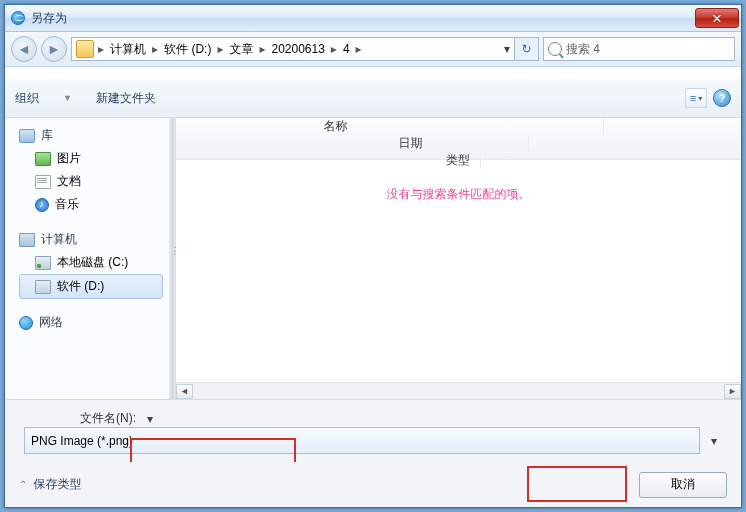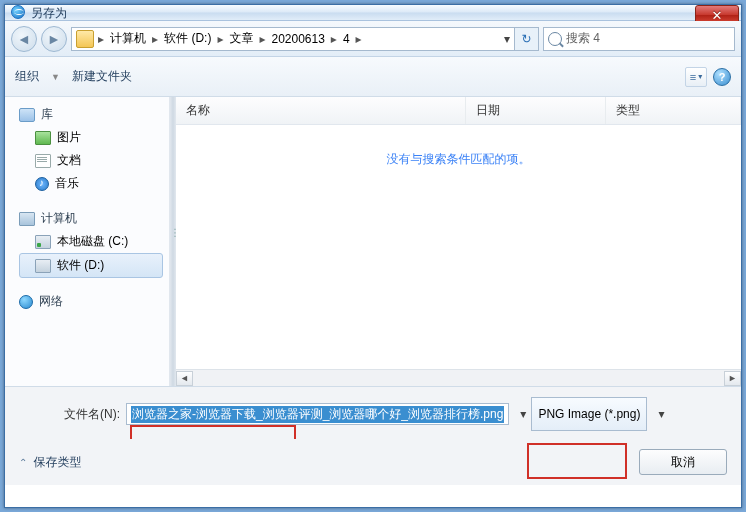--- a/index.html
+++ b/index.html
@@ -1,35 +1,35 @@
 <!DOCTYPE html>
 <html><head>
 <meta charset="utf-8">
 <style>
 * { box-sizing: border-box; margin: 0; padding: 0; font-family: "Microsoft YaHei", "SimSun", sans-serif; font-size: 12px; }
 body { background: #7aa8d8; padding: 4px; }
 .window { width: 738px; height: 504px; background: #fff; border: 1px solid #3b6ea5; box-shadow: 0 0 3px rgba(0,0,0,0.4); display: flex; flex-direction: column; }
-.titlebar { height: 16px; background: linear-gradient(#f7fbff,#dce9f7 48%,#c9dcf0 52%,#e1edf9); display: flex; padding: 0 2px 0 6px; border-bottom: 1px solid #a9c2de; }
+.titlebar { height: 28px; background: linear-gradient(#f7fbff,#dce9f7 48%,#c9dcf0 52%,#e1edf9); display: flex; align-items: center; padding: 0 2px 0 6px; border-bottom: 1px solid #a9c2de; }
 .titlebar .ie { width:14px; height:14px; border-radius:50%; background: radial-gradient(circle at 35% 35%, #6fd0ff, #1a6fc1); border:1px solid #1a6fc1; margin-right:6px; position:relative; }
 .titlebar .ie:after { content:""; position:absolute; left:2px; top:3px; width:10px; height:4px; border:1px solid #fff; border-left:0; border-right:0; border-radius:50%; }
 .titlebar .title { color:#1f3b5b; }
 .titlebar .spacer { flex:1; }
 .closebtn { width:44px; height:20px; background: linear-gradient(#e27a7a,#c83a2f 48%,#b12217 52%,#d94a3a); border:1px solid #8a2418; border-radius:3px; color:#fff; display:flex; align-items:center; justify-content:center; font-size:13px; text-shadow:0 -1px 0 #701a10; }
 .navbar { height:36px; background: linear-gradient(#f4f8fc,#e3edf7); border-bottom:1px solid #c3d4e6; display:flex; align-items:center; padding:0 6px; gap:4px; }
 .navbtn { width:26px; height:26px; border-radius:50%; background: radial-gradient(circle at 40% 35%, #f0f6fb, #cdddeb); border:1px solid #9db8d2; display:flex; align-items:center; justify-content:center; color:#6a87a3; font-size:14px; }
 .pathbar { flex:1; height:24px; background:#fff; border:1px solid #a5b9ce; display:flex; align-items:center; padding-left:2px; }
 .pathbar .fold { width:18px; height:18px; background: linear-gradient(#ffe9a8,#f4c655); border:1px solid #c9a030; border-radius:2px; margin:0 2px; }
 .pathbar .seg { padding:0 4px; height:100%; display:flex; align-items:center; }
 .pathbar .sep { color:#555; padding:0 2px; }
 .pathbar .end { flex:1; }
 .refresh { width:24px; height:22px; border-left:1px solid #a5b9ce; display:flex; align-items:center; justify-content:center; color:#2a6fb5; background:#e8f1f9; }
 .searchbox { width:192px; height:24px; background:#fff; border:1px solid #a5b9ce; display:flex; align-items:center; padding:0 4px; color:#666; }
 .searchbox .sicon { width:14px; height:14px; border:1.5px solid #6a87a3; border-radius:50%; position:relative; margin-right:4px; }
 .searchbox .sicon:after { content:""; position:absolute; width:5px; height:1.5px; background:#6a87a3; transform:rotate(45deg); right:-3px; bottom:-1px; }
-.toolbar { height:40px; background: linear-gradient(#f7fafd,#e9f0f7); border-bottom:1px solid #d0dce8; display:flex; align-items:center; padding:0 10px; gap:12px; }
+.toolbar { height:40px; background: linear-gradient(#f7fafd,#e9f0f7); border-bottom:1px solid #d0dce8; display:flex; align-items:center; padding:0 10px; gap:24px;margin-top:12px; }
 .toolbar .item { color:#1f3b5b; }
 .toolbar .right { margin-left:auto; display:flex; gap:6px; align-items:center; }
 .iconbtn { width:22px; height:20px; border:1px solid #c3d4e6; border-radius:2px; background:linear-gradient(#fff,#e8eff6); display:flex; align-items:center; justify-content:center; color:#3a6a9c; font-size:11px; }
 .helpbtn { width:18px; height:18px; border-radius:50%; background: radial-gradient(circle at 35% 30%, #aee0ff, #3a8ed0); border:1px solid #2a6fa5; color:#fff; display:flex; align-items:center; justify-content:center; font-weight:bold; font-size:11px; }
 .split { display:flex; height:290px; border-bottom:1px solid #d0dce8; }
 .sidebar { width:165px; background:#fbfcfe; border-right:1px solid #e1e7ee; padding:6px 0; overflow:hidden; }
 .tree { padding-left:14px; }
 .treehead { display:flex; align-items:center; gap:6px; padding:3px 0; color:#2c3e50; }
 .treeitem { display:flex; align-items:center; gap:6px; padding:3px 0 3px 16px; }
 .treeitem.sel { background: linear-gradient(#e8f1fb,#d4e5f6); border:1px solid #a9c5e3; border-radius:3px; margin-right:6px; padding-left:15px; }
@@ -42,34 +42,34 @@
 .ico-doc:before { content:""; position:absolute; left:1px; top:2px; width:10px; height:1px; background:#9aa; box-shadow:0 2px 0 #9aa,0 4px 0 #9aa; }
 .ico-mus { width:14px; height:14px; border-radius:50%; background: radial-gradient(#6fb8ff,#2a7ac8); border:1px solid #1a5fa0; position:relative; }
 .ico-mus:after { content:"♪"; position:absolute; left:3px; top:-1px; color:#fff; font-size:10px; }
 .ico-comp { background:linear-gradient(#d8e6f2,#a8c4dc); border:1px solid #7a9cb8; border-radius:1px; }
 .ico-hdd { background:linear-gradient(#e8eef4,#c4d2de); border:1px solid #8aa2b8; border-radius:1px; position:relative; }
 .ico-hdd.c:before { content:""; position:absolute; left:1px; bottom:1px; width:4px; height:4px; background:#3aa648; border-radius:1px; }
 .ico-net { width:14px; height:14px; border-radius:50%; background: radial-gradient(circle at 35% 30%, #8ed8ff, #2a8ad0); border:1px solid #1a6aa8; }
 .vsplit { width:6px; background: linear-gradient(90deg,#e1e7ee,#cfd9e3,#e1e7ee); cursor:col-resize; position:relative; }
 .vsplit:after { content:"⋮"; position:absolute; left:0; top:45%; color:#8aa; font-size:10px; width:100%; text-align:center; }
 .listpane { flex:1; display:flex; flex-direction:column; background:#fff; }
-.colheads { height:28px; background: linear-gradient(#fdfdfe,#f0f3f6); border-bottom:1px solid #e1e7ee; display:flex; align-items:center; }
+.colheads { height:42px; background: linear-gradient(#fdfdfe,#f0f3f6); border-bottom:1px solid #e1e7ee; display:flex; align-items:center;flex-direction:column; }
 .colheads .col { padding:0 10px; color:#333; border-right:1px solid #e8ecef; height:100%; display:flex; align-items:center; }
 .col-name { width:290px; } .col-date { width:140px; } .col-type { flex:1; }
-.emptymsg { flex:1; display:flex; align-items:flex-start; justify-content:center; padding-top:26px; color:#3b82f6; }
+.emptymsg { flex:1; display:flex; align-items:flex-start; justify-content:center; padding-top:26px; color:#ec4899; }
 .hscroll { height:17px; background:#f0f2f5; border-top:1px solid #dde3e9; display:flex; align-items:center; }
 .hscroll .arrow { width:17px; height:15px; background:linear-gradient(#fdfdfe,#e4e9ee); border:1px solid #c8d0d8; display:flex; align-items:center; justify-content:center; font-size:9px; color:#555; }
 .hscroll .track { flex:1; }
-.bottom { padding:10px 3px 8px; background:#f2f4f7; display:flex; flex-direction:row; }
+.bottom { padding:10px 19px 8px; background:#f2f4f7; display:flex; flex-direction:column; }
 .row { display:flex; align-items:center; gap:6px; }
 .row .lbl { width:112px; text-align:right; color:#333; }
 .filename { flex:1; height:22px; background:#fff; border:1px solid #a9bcd0; padding:0 4px; display:flex; align-items:center; }
 .filename .sel { background:#3a8ed0; color:#fff; padding:0 1px; }
 .dd { width:16px; display:flex; align-items:center; justify-content:center; color:#444; }
-.typebox { flex:1; height:34px; background:linear-gradient(#f7fbff,#e4eef8); border:1px solid #a9bcd0; padding:0 6px; display:flex; align-items:center; }
+.typebox { flex:1; height:27px; background:linear-gradient(#f7fbff,#e4eef8); border:1px solid #a9bcd0; padding:0 6px; display:flex; align-items:center; }
 .redbox { position:absolute; border:2px solid #d03028; pointer-events:none; }
 .footer { height:46px; background:#f2f4f7; display:flex; align-items:center; padding:0 14px; }
 .hidefold { display:flex; align-items:center; gap:6px; color:#1f3b5b; }
 .hidefold .chev { color:#5a7a9a; font-size:10px; }
 .footer .spacer { flex:1; }
 .btn { width:88px; height:26px; background:linear-gradient(#fdfdfe,#e8edf2); border:1px solid #9aabbb; border-radius:3px; display:flex; align-items:center; justify-content:center; margin-left:10px; }
 .rel { position:relative; }
 </style>
 </head>
 <body>
@@ -169,23 +169,20 @@
         <div class="arrow">◄</div>
         <div class="track"></div>
         <div class="arrow">►</div>
       </div>
     </div>
   </div>
 
   <div class="bottom rel">
     <div class="row">
       <span class="lbl">文件名(N):</span>
-      <div class="filename">
-        <span class="sel">浏览器之家-浏览器下载_浏览器评测_浏览器哪个好_浏览器排行榜.png</span>
-      </div>
       <span class="dd">▾</span>
     </div>
     <div class="row">
       <div class="typebox">
         <span>PNG Image (*.png)</span>
       </div>
       <span class="dd">▾</span>
     </div>
     <div class="redbox" style="left:125px; top:38px; width:166px; height:28px;"></div>
   </div>

